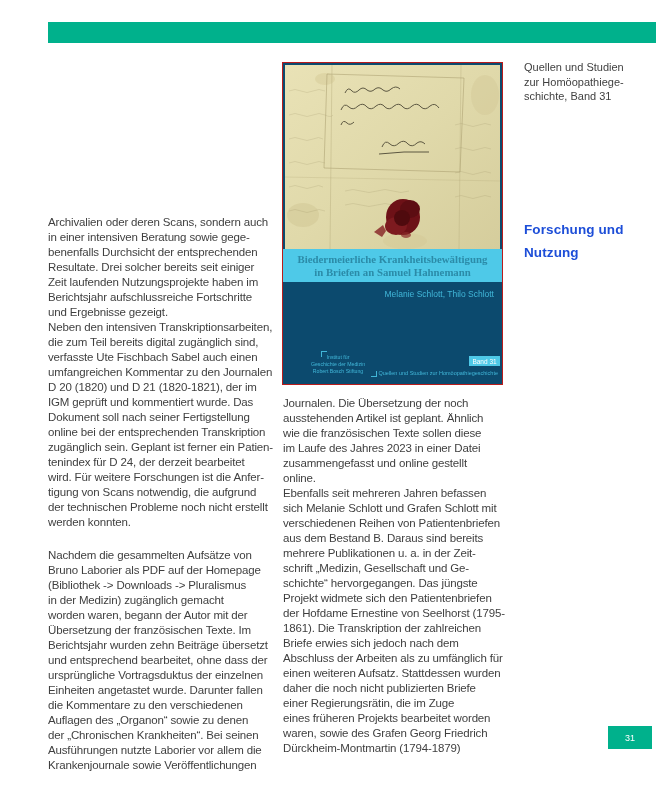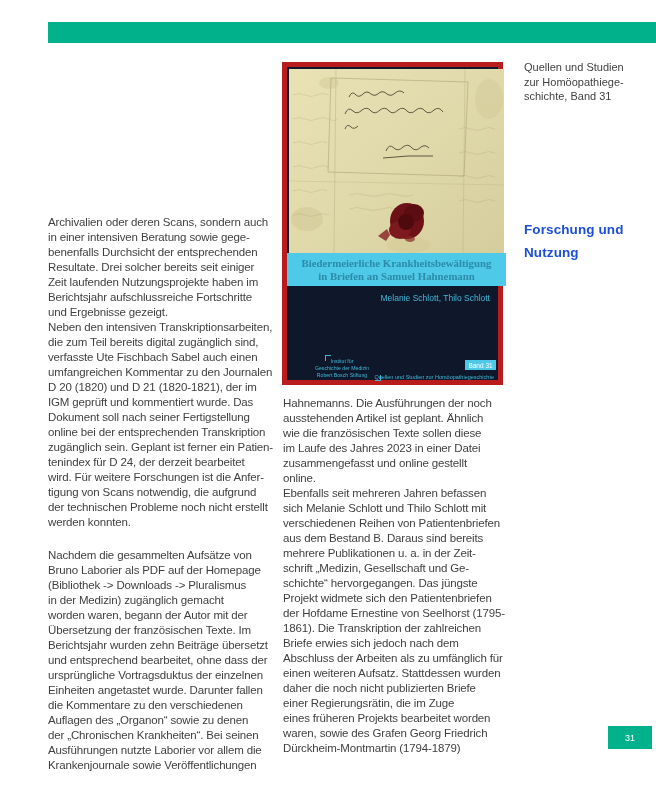--- a/index.html
+++ b/index.html
@@ -12,22 +12,22 @@
   .colL .block2{margin-top:18px;}
   .colR{left:283px;top:396px;}
   .caption{position:absolute;left:524px;top:60px;font-size:11px;line-height:14.5px;color:#3f3f3f;}
   .caption div{white-space:pre;}
   .section-title{position:absolute;left:524px;top:219px;font-size:13.5px;font-weight:bold;
                  line-height:22.5px;color:#1d4ed8;letter-spacing:0.1px;}
   .section-title div{white-space:pre;}
   .pagenum{position:absolute;left:608px;top:726px;width:44px;height:23px;background:#00B18C;
            color:#ffffff;font-size:9px;display:flex;align-items:center;justify-content:center;}
   
-  .cover{position:absolute;left:282px;top:62px;width:221px;height:323px;background:#0f172a;
-         border:5px solid #b91c1c;box-sizing:border-box;}
+  .cover{position:absolute;left:282px;top:62px;width:221px;height:323px;background:#0c4a6e;
+         border:1px solid #b91c1c;box-sizing:border-box;}
   .letter{position:absolute;left:2px;top:2px;width:215px;height:184px;}
   .band{position:absolute;left:0;top:186px;width:219px;height:33px;background:#4EC9E8;
         display:flex;flex-direction:column;align-items:center;justify-content:center;}
   .band div{font-family:"Liberation Serif",serif;font-weight:bold;font-size:10.8px;
             line-height:13px;color:#2B8BA8;white-space:pre;text-align:center;}
   .authors{position:absolute;right:8px;top:226px;font-size:8.5px;color:#41B6D8;margin-left:19px;}
   .logo{position:absolute;left:18px;top:291px;width:74px;font-size:5.2px;line-height:6.8px;
         color:#41B6D8;text-align:center;}
   .logo div{white-space:pre;}
   .logo-bracket-tl{position:absolute;left:38px;top:288px;width:5px;height:5px;
@@ -128,28 +128,28 @@
     <div class="band-badge">Band 31</div>
     <div class="cover-series">Quellen und Studien zur Homöopathiegeschichte</div>
   </div>
 
   <div class="body-col colL">
     <div class="block1"><div>Archivalien oder deren Scans, sondern auch</div><div>in einer intensiven Beratung sowie gege-</div><div>benenfalls Durchsicht der entsprechenden</div><div>Resultate. Drei solcher bereits seit einiger</div><div>Zeit laufenden Nutzungsprojekte haben im</div><div>Berichtsjahr aufschlussreiche Fortschritte</div><div>und Ergebnisse gezeigt.</div><div>Neben den intensiven Transkriptionsarbeiten,</div><div>die zum Teil bereits digital zugänglich sind,</div><div>verfasste Ute Fischbach Sabel auch einen</div><div>umfangreichen Kommentar zu den Journalen</div><div>D 20 (1820) und D 21 (1820-1821), der im</div><div>IGM geprüft und kommentiert wurde. Das</div><div>Dokument soll nach seiner Fertigstellung</div><div>online bei der entsprechenden Transkription</div><div>zugänglich sein. Geplant ist ferner ein Patien-</div><div>tenindex für D 24, der derzeit bearbeitet</div><div>wird. Für weitere Forschungen ist die Anfer-</div><div>tigung von Scans notwendig, die aufgrund</div><div>der technischen Probleme noch nicht erstellt</div><div>werden konnten.</div></div>
     <div class="block2"><div>Nachdem die gesammelten Aufsätze von</div><div>Bruno Laborier als PDF auf der Homepage</div><div>(Bibliothek -&gt; Downloads -&gt; Pluralismus</div><div>in der Medizin) zugänglich gemacht</div><div>worden waren, begann der Autor mit der</div><div>Übersetzung der französischen Texte. Im</div><div>Berichtsjahr wurden zehn Beiträge übersetzt</div><div>und entsprechend bearbeitet, ohne dass der</div><div>ursprüngliche Vortragsduktus der einzelnen</div><div>Einheiten angetastet wurde. Darunter fallen</div><div>die Kommentare zu den verschiedenen</div><div>Auflagen des „Organon“ sowie zu denen</div><div>der „Chronischen Krankheiten“. Bei seinen</div><div>Ausführungen nutzte Laborier vor allem die</div><div>Krankenjournale sowie Veröffentlichungen</div></div>
   </div>
 
   <div class="body-col colR">
-      <div>Hahnemanns. Die Ausführungen der noch</div>
+      <div>Journalen. Die Übersetzung der noch</div>
       <div>ausstehenden Artikel ist geplant. Ähnlich</div>
       <div>wie die französischen Texte sollen diese</div>
       <div>im Laufe des Jahres 2023 in einer Datei</div>
       <div>zusammengefasst und online gestellt</div>
       <div>online.</div>
       <div>Ebenfalls seit mehreren Jahren befassen</div>
-      <div>sich Melanie Schlott und Thilo Schlott mit</div>
+      <div>sich Melanie Schlott und Grafen Schlott mit</div>
       <div>verschiedenen Reihen von Patientenbriefen</div>
       <div>aus dem Bestand B. Daraus sind bereits</div>
       <div>mehrere Publikationen u. a. in der Zeit-</div>
       <div>schrift „Medizin, Gesellschaft und Ge-</div>
       <div>schichte“ hervorgegangen. Das jüngste</div>
       <div>Projekt widmete sich den Patientenbriefen</div>
       <div>der Hofdame Ernestine von Seelhorst (1795-</div>
       <div>1861). Die Transkription der zahlreichen</div>
       <div>Briefe erwies sich jedoch nach dem</div>
       <div>Abschluss der Arbeiten als zu umfänglich für</div>

